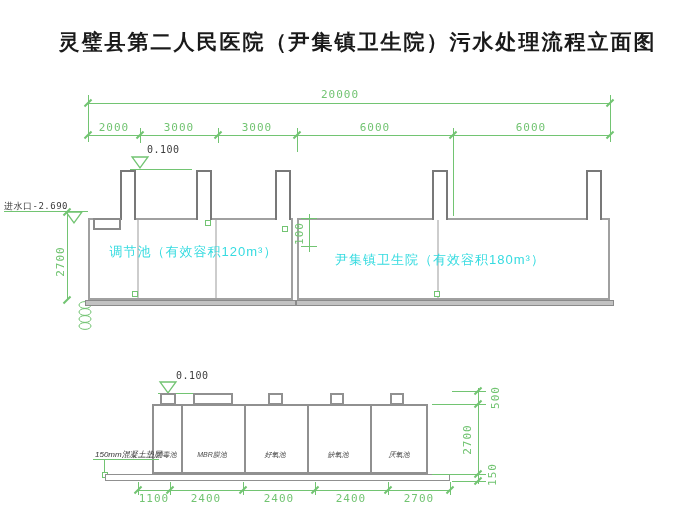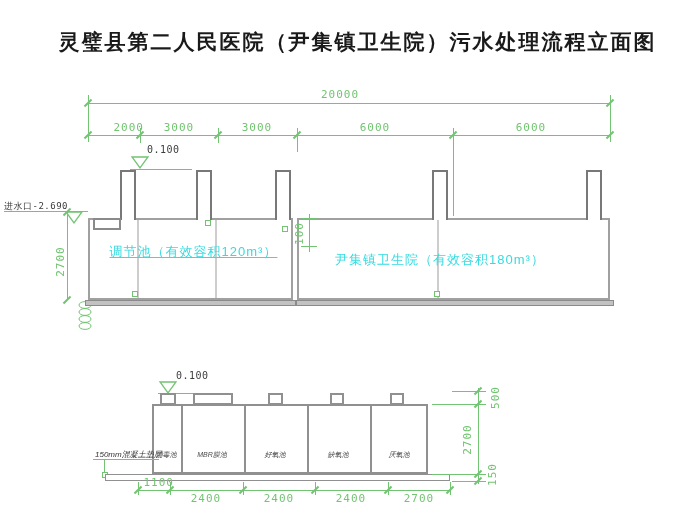--- a/index.html
+++ b/index.html
@@ -59,21 +59,21 @@
     <div class="vline" style="left:140px;top:128px;height:15px;"></div>
     <div class="vline" style="left:218px;top:128px;height:15px;"></div>
     <div class="vline" style="left:297px;top:128px;height:24px;"></div>
     <div class="vline" style="left:453px;top:128px;height:88px;"></div>
     <div class="tick45" style="left:83px;top:134px;"></div>
     <div class="tick45" style="left:135px;top:134px;"></div>
     <div class="tick45" style="left:213px;top:134px;"></div>
     <div class="tick45" style="left:292px;top:134px;"></div>
     <div class="tick45" style="left:448px;top:134px;"></div>
     <div class="tick45" style="left:605px;top:134px;"></div>
-    <div class="dimtext" style="left:104px;top:121px;width:40px;text-align:right;">2000</div>
+    <div class="dimtext" style="left:94px;top:121px;width:40px;">2000</div>
     <div class="dimtext" style="left:159px;top:121px;width:40px;">3000</div>
     <div class="dimtext" style="left:237px;top:121px;width:40px;">3000</div>
     <div class="dimtext" style="left:355px;top:121px;width:40px;">6000</div>
     <div class="dimtext" style="left:511px;top:121px;width:40px;">6000</div>
 
     <div class="lvltext" style="left:147px;top:144px;">0.100</div>
     <svg class="abs" style="left:130px;top:156px;" width="20" height="14">
       <path d="M2 1 L18 1 L10 12 Z" fill="none" stroke="#72c472" stroke-width="1.3"></path>
     </svg>
     <div class="hline" style="left:130px;top:169px;width:62px;"></div>
@@ -116,21 +116,21 @@
     <div class="gsq" style="left:205px;top:220px;"></div>
     <div class="gsq" style="left:282px;top:226px;"></div>
     <div class="gsq" style="left:132px;top:291px;"></div>
     <div class="gsq" style="left:434px;top:291px;"></div>
 
     <div class="vline" style="left:309px;top:214px;height:38px;"></div>
     <div class="hline" style="left:301px;top:218px;width:16px;"></div>
     <div class="hline" style="left:301px;top:246px;width:16px;"></div>
     <div class="dimtext dimtext-v" style="left:279px;top:227px;width:40px;">100</div>
 
-    <div class="cyan-label" style="left:96px;top:243px;width:195px;text-decoration:underline;">调节池（有效容积120m³）</div>
+    <div class="cyan-label" style="left:96px;top:243px;width:195px;">调节池（有效容积120m³）</div>
     <div class="cyan-label" style="left:315px;top:251px;width:250px;">尹集镇卫生院（有效容积180m³）</div>
   </div>
 
   <div>
 
     <div class="lvltext" style="left:176px;top:370px;">0.100</div>
     <svg class="abs" style="left:158px;top:381px;" width="20" height="14">
       <path d="M2 1 L18 1 L10 12 Z" fill="none" stroke="#72c472" stroke-width="1.3"></path>
     </svg>
     <div class="hline" style="left:158px;top:393px;width:44px;"></div>
@@ -166,21 +166,21 @@
     <div class="vline" style="left:243px;top:482px;height:13px;"></div>
     <div class="vline" style="left:315px;top:482px;height:13px;"></div>
     <div class="vline" style="left:388px;top:482px;height:13px;"></div>
     <div class="vline" style="left:450px;top:482px;height:13px;"></div>
     <div class="tick45" style="left:133px;top:489px;"></div>
     <div class="tick45" style="left:165px;top:489px;"></div>
     <div class="tick45" style="left:238px;top:489px;"></div>
     <div class="tick45" style="left:310px;top:489px;"></div>
     <div class="tick45" style="left:383px;top:489px;"></div>
     <div class="tick45" style="left:445px;top:489px;"></div>
-    <div class="dimtext" style="left:134px;top:476px;width:40px;text-align:right;">1100</div>
+    <div class="dimtext" style="left:134px;top:492px;width:40px;">1100</div>
     <div class="dimtext" style="left:186px;top:492px;width:40px;">2400</div>
     <div class="dimtext" style="left:259px;top:492px;width:40px;">2400</div>
     <div class="dimtext" style="left:331px;top:492px;width:40px;">2400</div>
     <div class="dimtext" style="left:399px;top:492px;width:40px;">2700</div>
 
     <div class="vline" style="left:478px;top:388px;height:96px;"></div>
     <div class="hline" style="left:452px;top:391px;width:34px;"></div>
     <div class="hline" style="left:432px;top:404px;width:54px;"></div>
     <div class="hline" style="left:432px;top:474px;width:54px;"></div>
     <div class="hline" style="left:452px;top:481px;width:34px;"></div>

